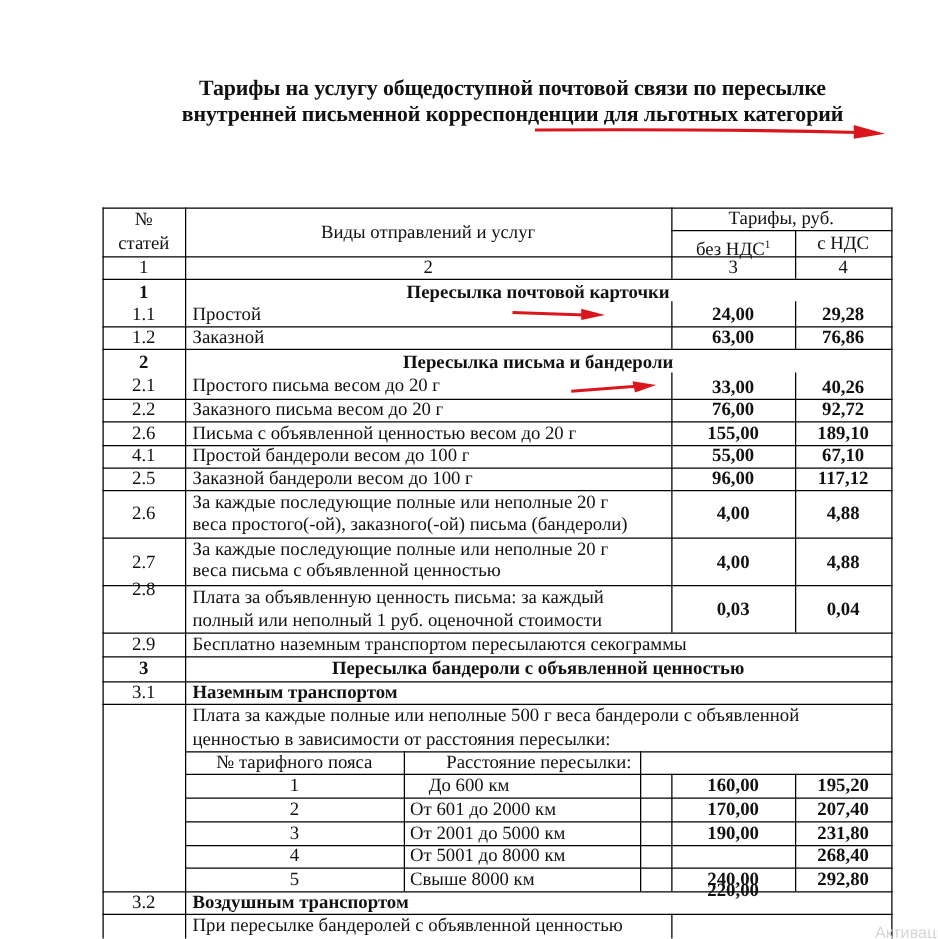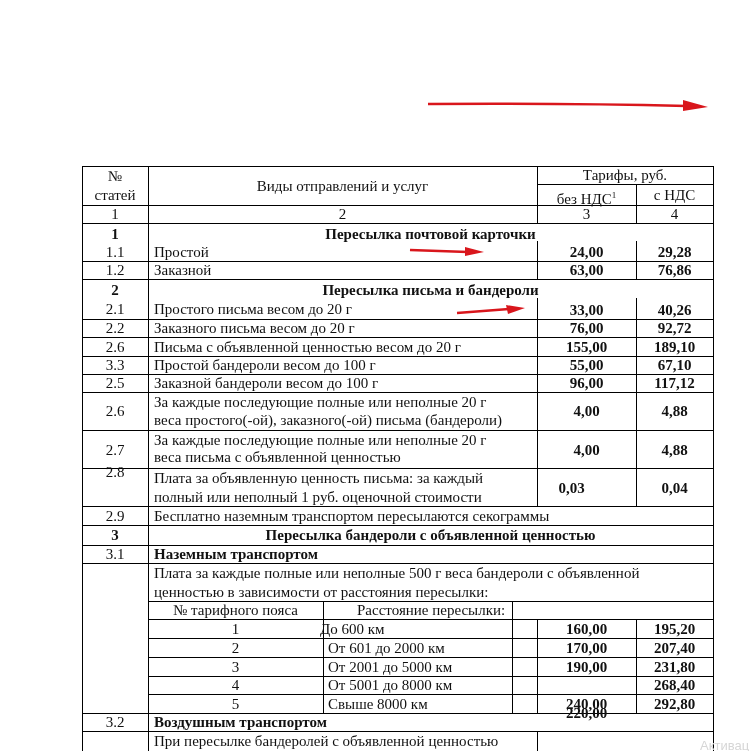--- a/index.html
+++ b/index.html
@@ -19,20 +19,22 @@
   .t { position: absolute; font-size: 15px; line-height: 18px; white-space: nowrap; }
   .c { text-align: center; }
   .b { font-weight: bold; }
   .arrow { position: absolute; }
   .wm { position: absolute; left: 700px; top: 738px; font-family: "Liberation Sans", sans-serif; font-size: 13px; color: #d6d6d6; white-space: nowrap; }
 </style>
 </head>
 <body>
 
 <div class="title">
+  <div>Тарифы на услугу общедоступной почтовой связи по пересылке</div>
+  <div>внутренней письменной корреспонденции для льготных категорий</div>
 </div>
 
 <svg class="arrow" style="left:425px;top:95px" width="285" height="20" viewBox="0 0 285 20">
   <path d="M3 9 Q140 8 262 11" stroke="#d9161c" stroke-width="2.5" fill="none"></path>
   <polygon points="258,5 283,12 258,16" fill="#d9161c"></polygon>
 </svg>
 <svg class="arrow" style="left:408px;top:244px" width="78" height="14" viewBox="0 0 78 14">
   <path d="M2 6 L60 8" stroke="#d9161c" stroke-width="2.5" fill="none"></path>
   <polygon points="57,3 76,8 57,12" fill="#d9161c"></polygon>
 </svg>
@@ -134,21 +136,21 @@
   <div class="t c b" style="left:537px;width:99px;top:319px">76,00</div>
   <div class="t c b" style="left:636px;width:77px;top:319px">92,72</div>
 </div>
 <div>
   <div class="t c" style="left:82px;width:66px;top:338px">2.6</div>
   <div class="t" style="left:154px;top:338px">Письма с объявленной ценностью весом до 20 г</div>
   <div class="t c b" style="left:537px;width:99px;top:338px">155,00</div>
   <div class="t c b" style="left:636px;width:77px;top:338px">189,10</div>
 </div>
 <div>
-  <div class="t c" style="left:82px;width:66px;top:356px">3.3</div>
+  <div class="t c" style="left:82px;width:66px;top:356px">4.1</div>
   <div class="t" style="left:154px;top:356px">Простой бандероли весом до 100 г</div>
   <div class="t c b" style="left:537px;width:99px;top:356px">55,00</div>
   <div class="t c b" style="left:636px;width:77px;top:356px">67,10</div>
 </div>
 <div>
   <div class="t c" style="left:82px;width:66px;top:374px">2.5</div>
   <div class="t" style="left:154px;top:374px">Заказной бандероли весом до 100 г</div>
   <div class="t c b" style="left:537px;width:99px;top:374px">96,00</div>
   <div class="t c b" style="left:636px;width:77px;top:374px">117,12</div>
 </div>
@@ -163,42 +165,42 @@
   <div class="t c" style="left:82px;width:66px;top:441px">2.7</div>
   <div class="t" style="left:154px;top:431px">За каждые последующие полные или неполные 20 г</div>
   <div class="t" style="left:154px;top:448px">веса письма с объявленной ценностью</div>
   <div class="t c b" style="left:537px;width:99px;top:441px">4,00</div>
   <div class="t c b" style="left:636px;width:77px;top:441px">4,88</div>
 </div>
 <div>
   <div class="t c" style="left:82px;width:66px;top:463px">2.8</div>
   <div class="t" style="left:154px;top:469px">Плата за объявленную ценность письма: за каждый</div>
   <div class="t" style="left:154px;top:488px">полный или неполный 1 руб. оценочной стоимости</div>
-  <div class="t c b" style="left:522px;width:99px;top:479px">0,03</div>
+  <div class="t c b" style="left:537px;width:99px;top:479px">0,03</div>
   <div class="t c b" style="left:636px;width:77px;top:479px">0,04</div>
 </div>
 <div>
   <div class="t c" style="left:82px;width:66px;top:507px">2.9</div>
   <div class="t" style="left:154px;top:507px">Бесплатно наземным транспортом пересылаются секограммы</div>
 </div>
 
 <div class="t c b" style="left:82px;width:66px;top:526px">3</div>
 <div class="t c b" style="left:148px;width:565px;top:526px">Пересылка бандероли с объявленной ценностью</div>
 
 <div class="t c" style="left:82px;width:66px;top:545px">3.1</div>
 <div class="t b" style="left:154px;top:545px">Наземным транспортом</div>
 <div class="t" style="left:154px;top:564px">Плата за каждые полные или неполные 500 г веса бандероли с объявленной</div>
 <div class="t" style="left:154px;top:583px">ценностью в зависимости от расстояния пересылки:</div>
 
 <div class="t c" style="left:148px;width:175px;top:601px">№ тарифного пояса</div>
 <div class="t" style="left:357px;top:601px">Расстояние пересылки:</div>
 
 <div>
   <div class="t c" style="left:148px;width:175px;top:620px">1</div>
-  <div class="t" style="left:320px;top:620px">До 600 км</div>
+  <div class="t" style="left:343px;top:620px">До 600 км</div>
   <div class="t c b" style="left:537px;width:99px;top:620px">160,00</div>
   <div class="t c b" style="left:636px;width:77px;top:620px">195,20</div>
 </div>
 <div>
   <div class="t c" style="left:148px;width:175px;top:639px">2</div>
   <div class="t" style="left:328px;top:639px">От 601 до 2000 км</div>
   <div class="t c b" style="left:537px;width:99px;top:639px">170,00</div>
   <div class="t c b" style="left:636px;width:77px;top:639px">207,40</div>
 </div>
 <div>

